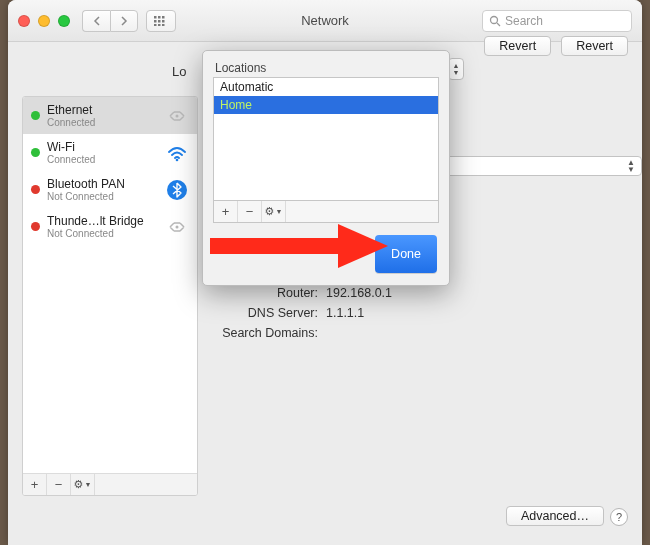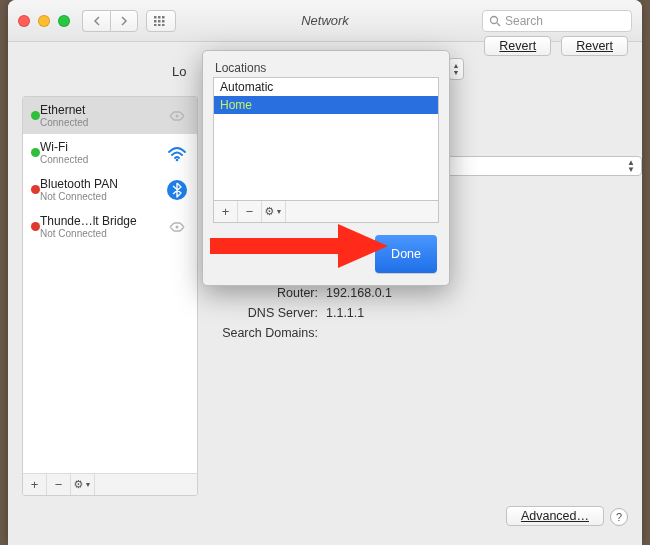--- a/index.html
+++ b/index.html
@@ -8,30 +8,30 @@
   .titlebar { height: 42px; display: flex; align-items: center; padding: 0 10px; border-bottom: 1px solid #d0d0d0; background: linear-gradient(#f6f6f6,#e6e6e6); position: relative; }
   .traffic { display: flex; gap: 8px; margin-right: 12px; }
   .traffic .dot { width: 12px; height: 12px; border-radius: 50%; border: 0.5px solid rgba(0,0,0,0.15); }
   .dot.red { background:#ff5f57; } .dot.yellow{background:#febc2e;} .dot.green{background:#28c840;}
   .toolbar-btn { background: linear-gradient(#fdfdfd,#f1f1f1); border:1px solid #c8c8c8; border-radius:4px; height:22px; display:flex; align-items:center; justify-content:center; box-shadow:0 1px 0 rgba(255,255,255,0.6) inset; }
   .nav-group { display:flex; }
   .nav-group .toolbar-btn { width:28px; }
   .nav-group .toolbar-btn:first-child { border-radius:4px 0 0 4px; border-right:none; }
   .nav-group .toolbar-btn:last-child { border-radius:0 4px 4px 0; }
   .grid-btn { width:30px; margin-left:8px; }
-  .title { position:absolute; left:0; right:0; text-align:center; font-size:13px; color:#4a4a4a; pointer-events:none;font-style:italic; }
+  .title { position:absolute; left:0; right:0; text-align:center; font-size:13px; color:#4a4a4a; pointer-events:none; }
   .search { margin-left:auto; display:flex; align-items:center; background:#fff; border:1px solid #cfcfcf; border-radius:4px; height:22px; padding:0 6px; width:150px; font-size:12px; color:#9a9a9a; }
   .search svg { margin-right:4px; }
 
   .content { position:relative; padding:12px 14px; }
   .loc-label { position:absolute; left:164px; top:22px; font-size:13px; color:#333; }
   .step-btns { position:absolute; right:178px; top:16px; width:16px; height:22px; background:#fff; border:1px solid #c3c3c3; border-radius:4px; display:flex; flex-direction:column; align-items:center; justify-content:center; font-size:7px; color:#555; line-height:7px; }
 
   .sidebar { position:absolute; left:14px; top:54px; width:176px; height:400px; background:#fff; border:1px solid #cfcfcf; border-radius:3px; overflow:hidden; }
-  .sb-item { display:flex; align-items:center; padding:6px 8px; gap:0; }
+  .sb-item { display:flex; align-items:center; padding:6px 8px; gap:7px; }
   .sb-item.sel { background:#dcdcdc; }
   .sb-dot { width:9px; height:9px; border-radius:50%; flex-shrink:0; }
   .sb-dot.green { background:#2fbf3a; } .sb-dot.red { background:#e0392e; }
   .sb-text { display:flex; flex-direction:column; flex:1; min-width:0; }
   .sb-text .name { font-size:12px; color:#222; white-space:nowrap; overflow:hidden; text-overflow:ellipsis; }
   .sb-text .status { font-size:10px; color:#888; }
   .sb-icon { width:24px; height:24px; display:flex; align-items:center; justify-content:center; }
 
   .sb-footer, .pop-footer { height:22px; border-top:1px solid #dcdcdc; background:#f3f3f3; display:flex; align-items:center; }
   .sb-footer { position:absolute; bottom:0; left:0; right:0; }
@@ -50,21 +50,21 @@
   .pop-list { background:#fff; border:1px solid #c6c6c6; height:124px; position:relative; }
   .pop-row { font-size:12px; padding:2px 6px; color:#222; }
   .pop-row.sel { background:#2a6fe0; color:#bef264; }
   .pop-footer { border:1px solid #c6c6c6; border-top:none; background:#f6f6f6; }
   .done-btn { display:block; margin:12px 2px 2px auto; background:linear-gradient(#4a97ff,#1f6fe8); color:#fff; border:none; border-radius:4px; font-size:12.5px; padding:12px 16px; box-shadow:0 1px 0 rgba(0,0,0,0.15); }
 
   .arrow { position:absolute; left:202px; top:224px; z-index:20; pointer-events:none; }
 
   .advanced { position:absolute; right:38px; top:464px; }
   .help { position:absolute; right:14px; top:466px; width:18px; height:18px; border-radius:50%; border:1px solid #b5b5b5; background:#fff; display:flex; align-items:center; justify-content:center; font-size:11px; color:#555; }
-  .mac-btn { background:linear-gradient(#fff,#f1f1f1); border:1px solid #c3c3c3; border-radius:4px; font-size:12.5px; padding:2px 14px; color:#222; box-shadow:0 1px 0 rgba(255,255,255,0.6) inset;text-decoration:underline; }
+  .mac-btn { background:linear-gradient(#fff,#f1f1f1); border:1px solid #c3c3c3; border-radius:4px; font-size:12.5px; padding:2px 14px; color:#222; box-shadow:0 1px 0 rgba(255,255,255,0.6) inset; }
   .bottom-btns { position:absolute; right:14px; bottom:10px; display:flex; gap:10px; }
 </style>
 </head>
 <body>
 
 <div class="window">
   <div class="titlebar">
     <div class="traffic">
       <div class="dot red"></div>
       <div class="dot yellow"></div>

